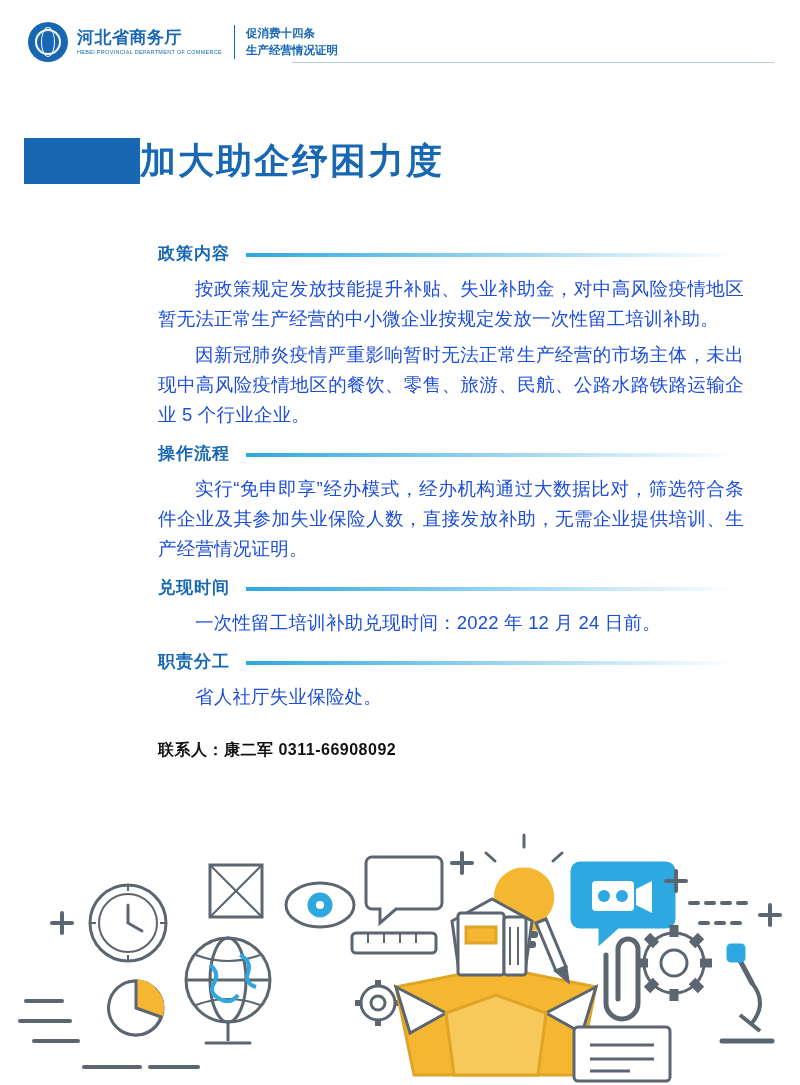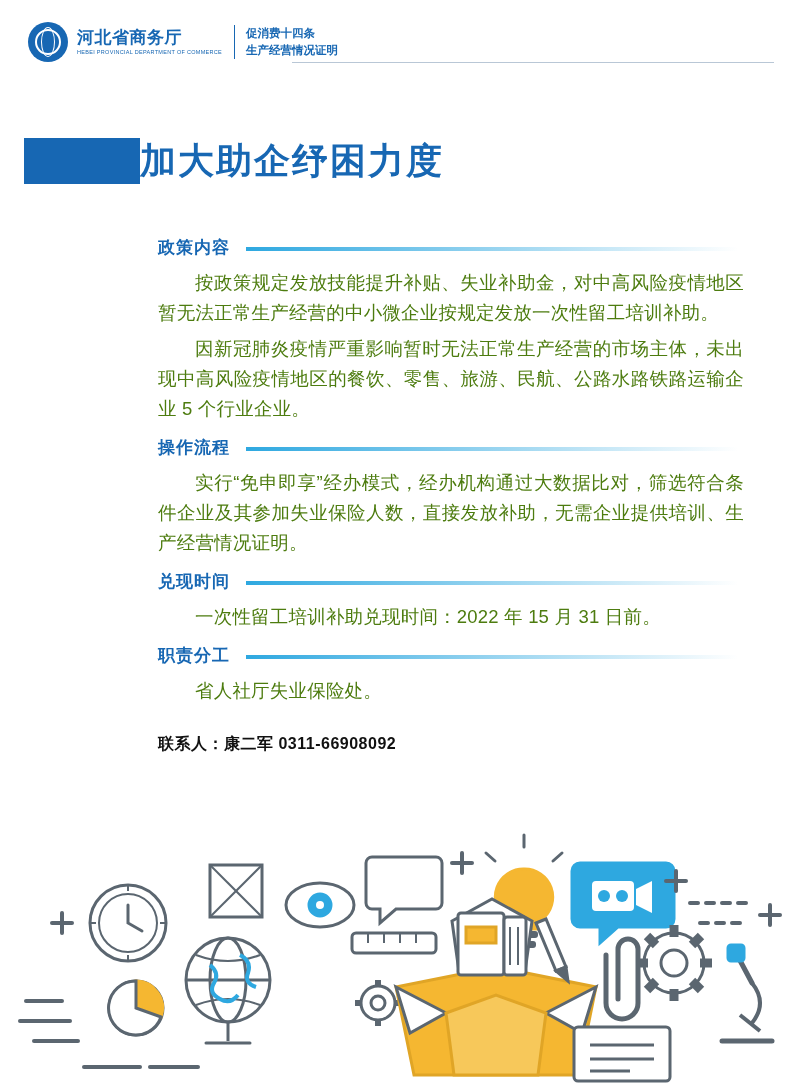--- a/index.html
+++ b/index.html
@@ -126,21 +126,21 @@
     left: 158px;
     top: 226px;
     width: 586px;
   }
   .section-head {
     position: relative;
     height: 26px;
     margin-top: 12px;
   }
   .section-head:first-child {
-    margin-top: 10px;
+    margin-top: 16px;
   }
   .section-label {
     font-size: 17px;
     font-weight: bold;
     color: #1767b3;
     letter-spacing: 1px;
     position: relative;
     z-index: 2;
     display: inline-block;
     background: #fff;
@@ -150,21 +150,21 @@
     position: absolute;
     left: 88px;
     right: 6px;
     top: 11px;
     height: 4px;
     background: linear-gradient(to right, #2ea8e0, rgba(46,168,224,0));
   }
   .para {
     font-size: 18.5px;
     line-height: 1.62;
-    color: #4d7c0f;
+    color: #1d4ed8;
     text-align: justify;
     margin: 6px 0 0 0;
     letter-spacing: 0.2px;
   }
   .para.indent {
     text-indent: 2em;
   }
   .contact {
     font-size: 16px;
     font-weight: bold;
@@ -219,21 +219,21 @@
   <div class="section-head">
     <span class="section-label">操作流程</span>
     <span class="section-line"></span>
   </div>
   <p class="para indent">实行“免申即享”经办模式，经办机构通过大数据比对，筛选符合条件企业及其参加失业保险人数，直接发放补助，无需企业提供培训、生产经营情况证明。</p>
 
   <div class="section-head">
     <span class="section-label">兑现时间</span>
     <span class="section-line"></span>
   </div>
-  <p class="para indent">一次性留工培训补助兑现时间：2022 年 15 月 31 日前。</p>
+  <p class="para indent">一次性留工培训补助兑现时间：2022 年 12 月 24 日前。</p>
 
   <div class="section-head">
     <span class="section-label">职责分工</span>
     <span class="section-line"></span>
   </div>
   <p class="para indent">省人社厅失业保险处。</p>
 
   <div class="contact">联系人：康二军 0311-66908092</div>
 </div>
 

